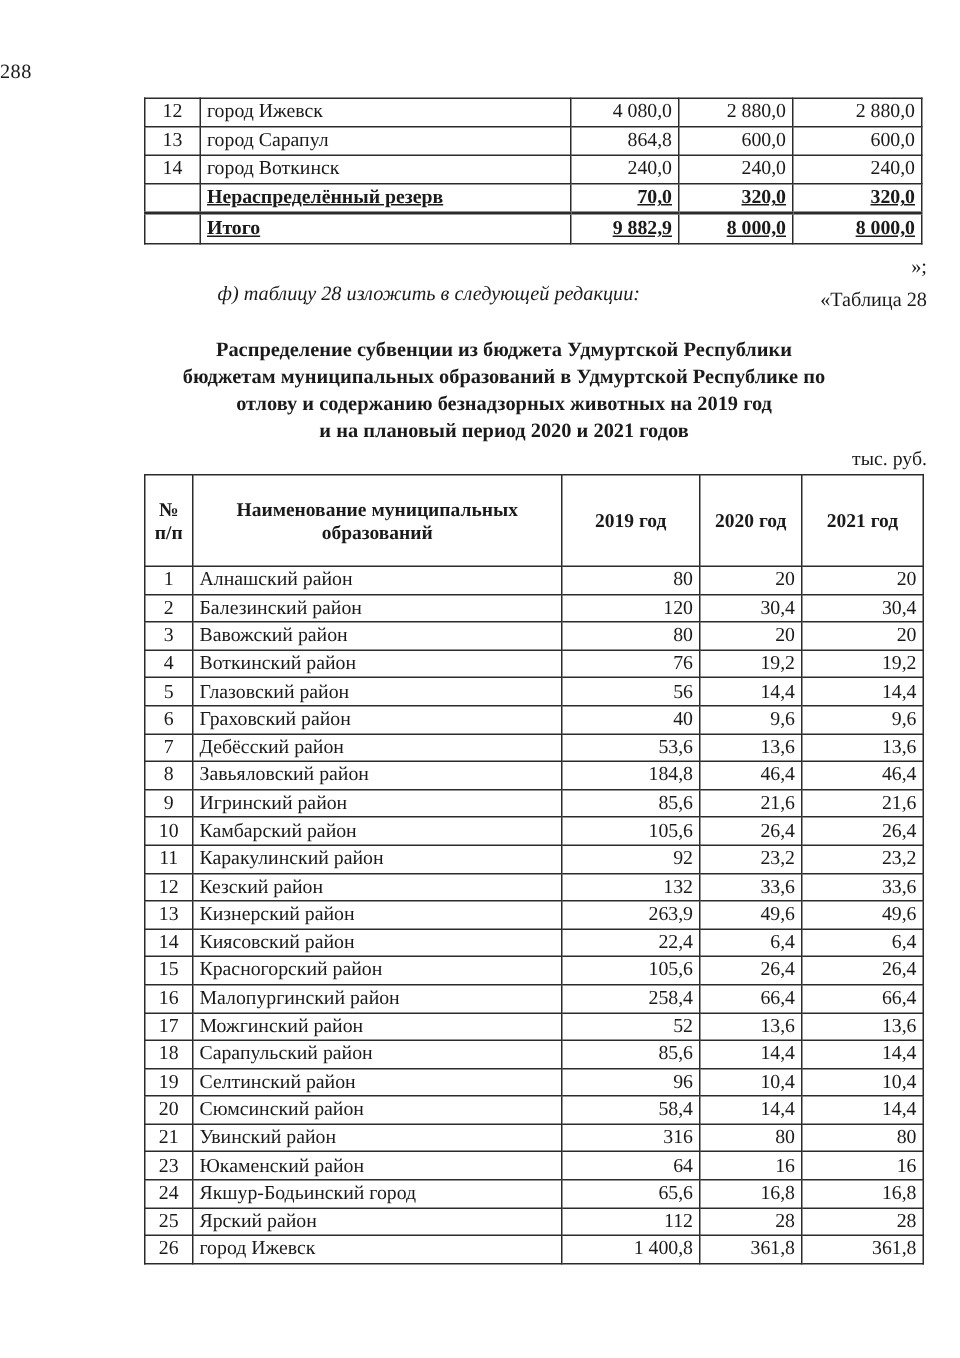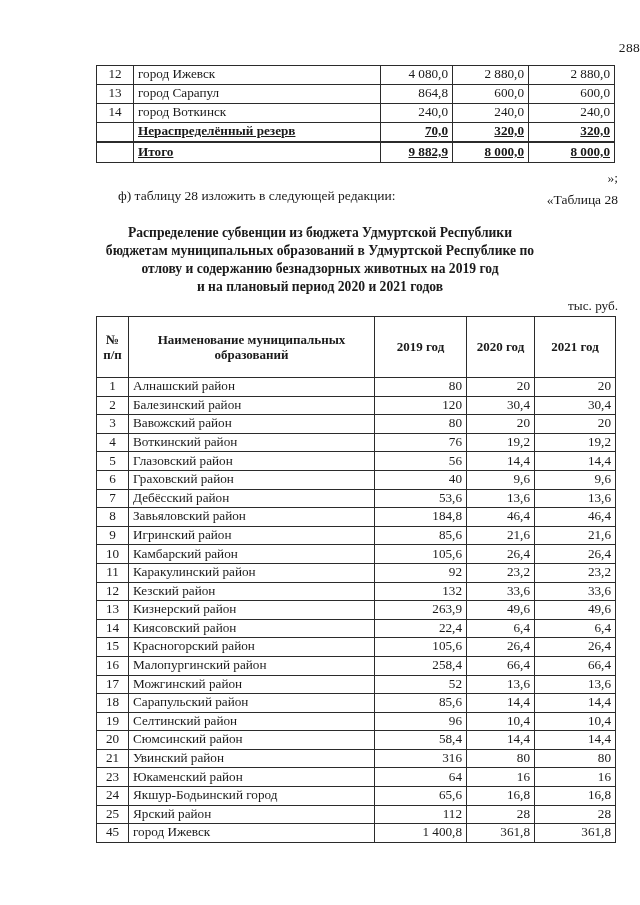--- a/index.html
+++ b/index.html
@@ -22,21 +22,21 @@
     left: 0; top: 0;
     width: 640px;
     height: 905px;
   }
 
   
   .page-number {
     position: absolute;
     left: 0; top: 40px;
     width: 640px;
-    text-align: right;
+    text-align: left;
     font-size: 13.5px;
     letter-spacing: 0.3px;
   }
 
   
   .doc-table {
     border-collapse: collapse;
     table-layout: fixed;
     font-size: 13.2px;
     line-height: 1.08;
@@ -67,40 +67,41 @@
   .close-quote {
     position: absolute;
     right: 22px;
     top: 170px;
     font-size: 13.5px;
   }
 
   
   .clause-line {
     position: absolute;
-    left: 80px;
+    left: 107px;
     top: 188px;
     width: 518px;
     font-size: 13.5px;
     text-indent: 38px;
     text-align: left;
+    font-style: italic;
   }
 
   
   .table-label {
     position: absolute;
     right: 22px;
     top: 192px;
     font-size: 13.5px;
   }
 
   
   .title-block {
     position: absolute;
-    left: 68px;
+    left: 84px;
     top: 224px;
     width: 504px;
     text-align: center;
     font-weight: bold;
     font-size: 13.6px;
     line-height: 1.33;
   }
   .title-block .tline { display: block; }
 
   
@@ -382,21 +383,21 @@
           <td class="c-val">16,8</td>
         </tr>
         <tr>
           <td class="c-num">25</td>
           <td class="c-name">Ярский район</td>
           <td class="c-val">112</td>
           <td class="c-val">28</td>
           <td class="c-val">28</td>
         </tr>
         <tr>
-          <td class="c-num">45</td>
+          <td class="c-num">26</td>
           <td class="c-name">город Ижевск</td>
           <td class="c-val">1 400,8</td>
           <td class="c-val">361,8</td>
           <td class="c-val">361,8</td>
         </tr>
       </tbody>
   </table>
 
 </div>
 

